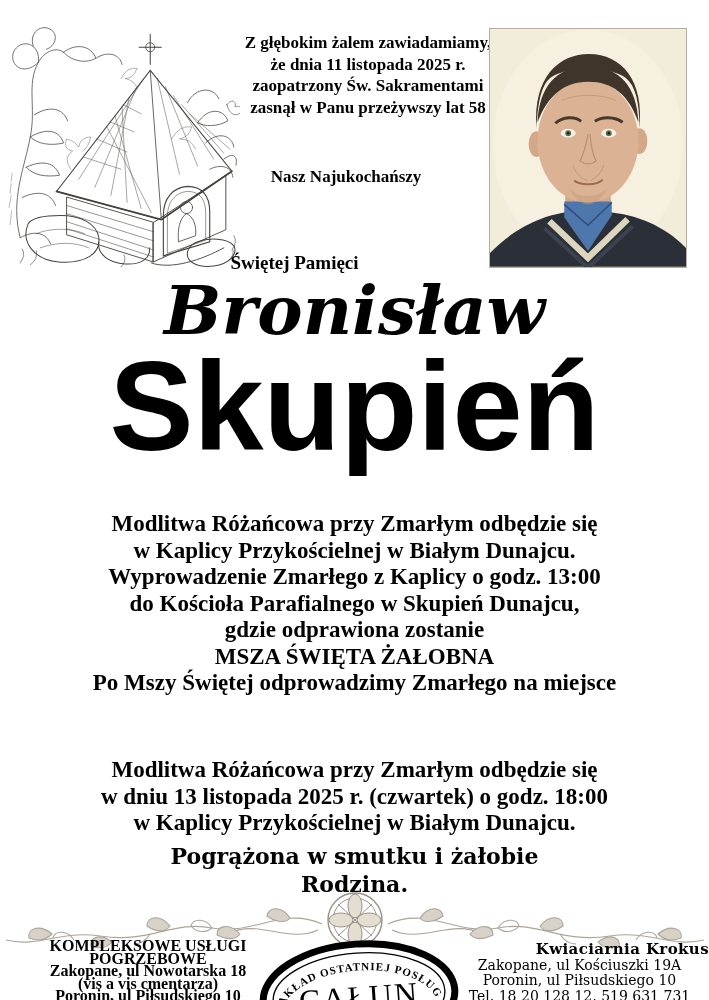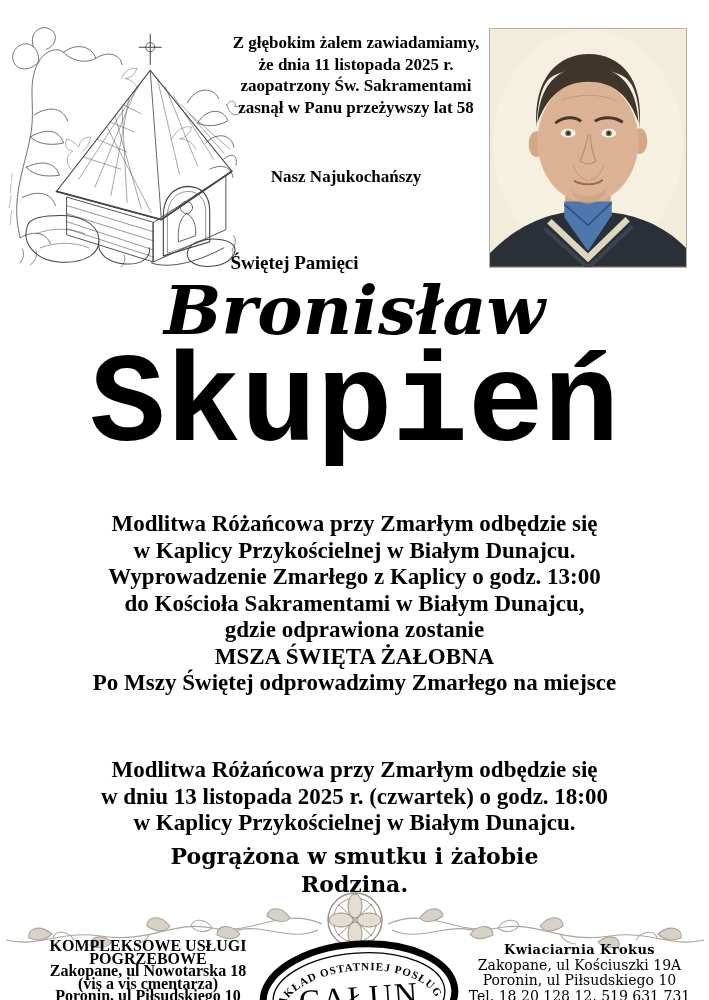--- a/index.html
+++ b/index.html
@@ -6,43 +6,43 @@
   html,body { background:#ffffff; }
   .page {
     position:relative; width:709px; height:1000px; margin:0 auto;
     background:#fff; overflow:hidden; color:#000;
     font-family:"Liberation Serif", serif;
   }
   .abs { position:absolute; }
   .center { text-align:center; }
 
   .chapel   { left:0; top:18px; width:240px; height:250px; }
-  .announce { left:226px; top:32px; width:260px; font-weight:bold; font-size:17px; line-height:21.5px; }
+  .announce { left:238px; top:32px; width:260px; font-weight:bold; font-size:17px; line-height:21.5px; }
   .relation { left:216px; top:166px; width:260px; font-weight:bold; font-size:17px; line-height:22px; }
   .photo    { left:489px; top:28px; width:198px; height:240px; border:1px solid #b9ae9b; }
   .photo svg { display:block; }
 
   .memory     { left:0; top:252px; width:589px; font-weight:bold; font-size:19px; }
   .first-name { left:0; top:276px; width:709px; font-family:"DejaVu Serif", serif; font-weight:bold; font-size:68px; line-height:1;font-style:italic; }
-  .last-name  { left:0; top:344px; width:709px; font-family:Liberation Mono, monospace; font-weight:bold; font-size:126px; line-height:1; }
+  .last-name  { left:0; top:344px; width:709px; font-family:Liberation Sans, sans-serif; font-weight:bold; font-size:126px; line-height:1; }
 
   .ceremony-a { left:0; top:511px; width:709px; font-weight:bold; font-size:23px; line-height:26.5px; }
   .ceremony-b { left:0; top:757px; width:709px; font-weight:bold; font-size:23px; line-height:26.5px; }
   .farewell   { left:0; top:842px; width:709px; font-family:"DejaVu Serif", serif; font-weight:bold; font-size:22px; line-height:28px; }
 
   .divider { left:0; top:890px; width:709px; height:72px; }
 
   .f-left { left:20px; top:940px; width:256px; font-weight:bold; }
   .f-left .s   { font-size:16px; line-height:12.5px; }
   .f-left .tel { font-family:"DejaVu Serif", serif; font-size:11.5px; line-height:15px; margin-top:1px; }
 
   .f-logo { left:258px; top:936px; width:202px; height:116px; }
 
   .f-right { left:450px; top:941px; width:259px; font-family:"DejaVu Serif", serif; }
-  .f-right .head { font-weight:bold; font-size:13px; line-height:17px; letter-spacing:0.4px; }
+  .f-right .head { font-weight:bold; font-size:15px; line-height:17px; letter-spacing:0.4px;text-align:right; }
   .f-right .s    { font-size:14px; line-height:15.3px; }
 
   .logo-top   { font-family:"Liberation Serif", serif; font-weight:bold; font-size:11px; letter-spacing:1px; }
   .logo-name  { font-family:"Liberation Serif", serif; font-size:32px; letter-spacing:2px; }
   .logo-addr  { font-family:"Liberation Serif", serif; font-size:9.5px; }
   .logo-phone { font-family:"Liberation Serif", serif; font-weight:bold; font-size:10px; }
 </style>
 </head>
 <body>
 
@@ -146,21 +146,21 @@
 
   <div class="abs memory center">Świętej Pamięci</div>
 
   <div class="abs first-name center">Bronisław</div>
   <div class="abs last-name center">Skupień</div>
 
   <div class="abs ceremony-a center">
     <div>Modlitwa Różańcowa przy Zmarłym odbędzie się</div>
     <div>w Kaplicy Przykościelnej w Białym Dunajcu.</div>
     <div>Wyprowadzenie Zmarłego z Kaplicy o godz. 13:00</div>
-    <div>do Kościoła Sakramentami w Białym Dunajcu,</div>
+    <div>do Kościoła Parafialnego w Skupień Dunajcu,</div>
     <div>gdzie odprawiona zostanie</div>
     <div>MSZA ŚWIĘTA ŻAŁOBNA</div>
     <div>Po Mszy Świętej odprowadzimy Zmarłego na miejsce</div>
   </div>
 
   <div class="abs ceremony-b center">
     <div>Modlitwa Różańcowa przy Zmarłym odbędzie się</div>
     <div>w dniu 13 listopada 2025 r. (czwartek) o godz. 18:00</div>
     <div>w Kaplicy Przykościelnej w Białym Dunajcu.</div>
   </div>

